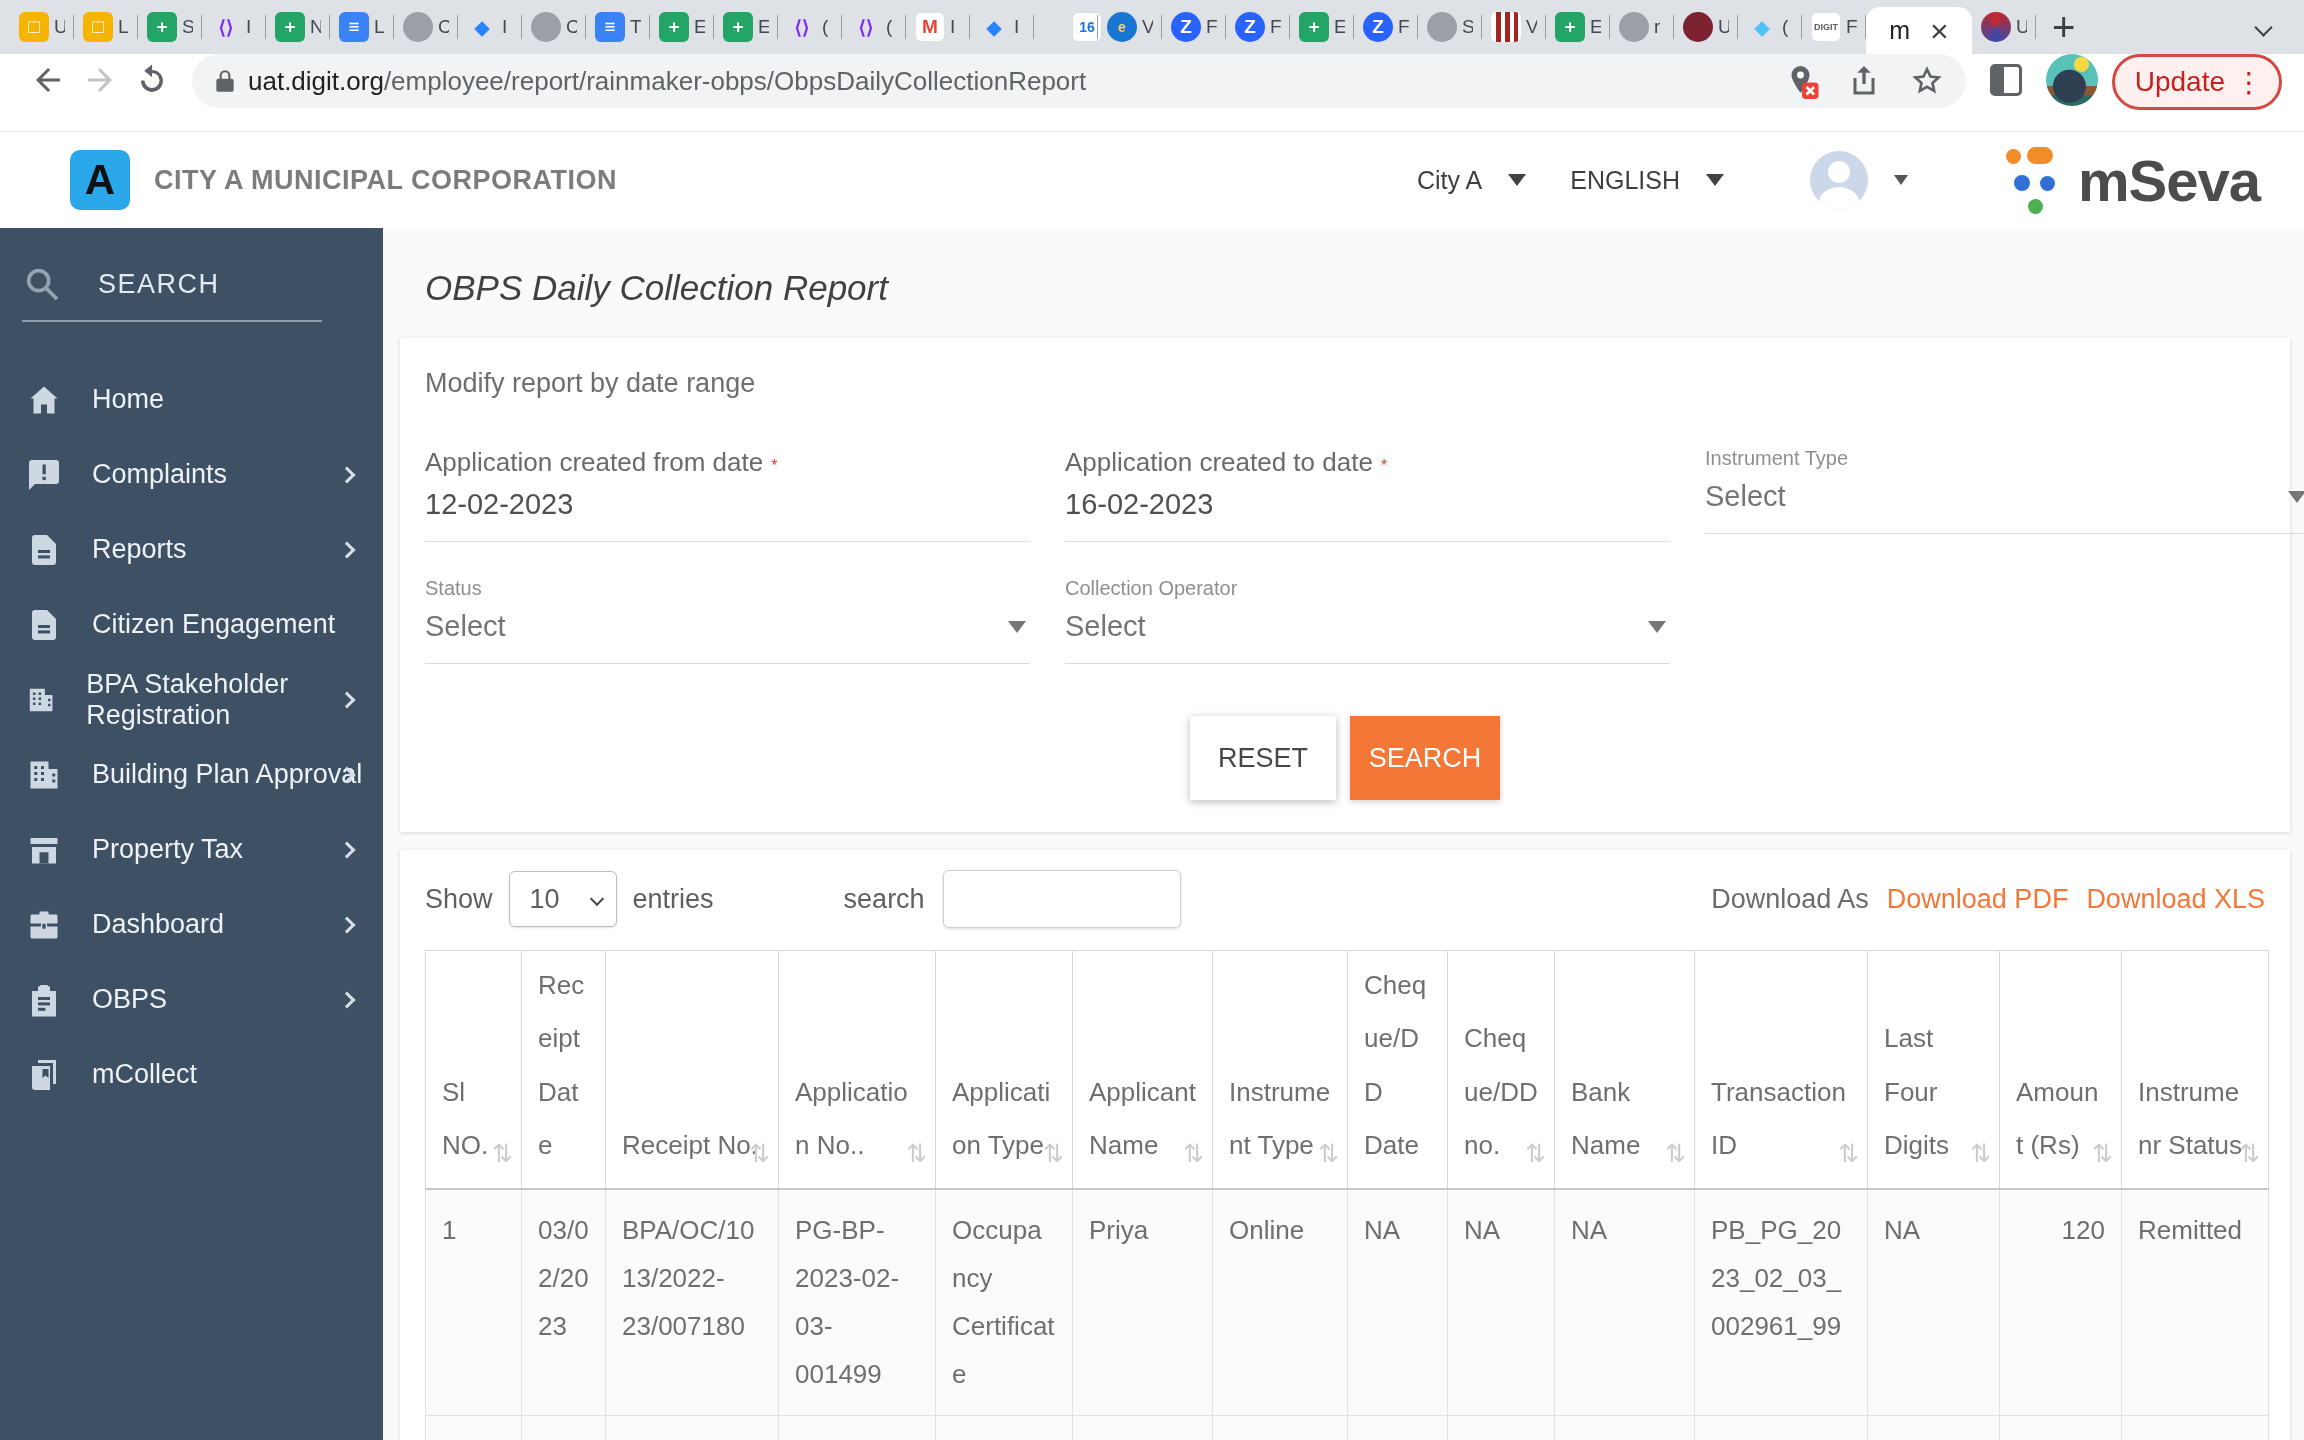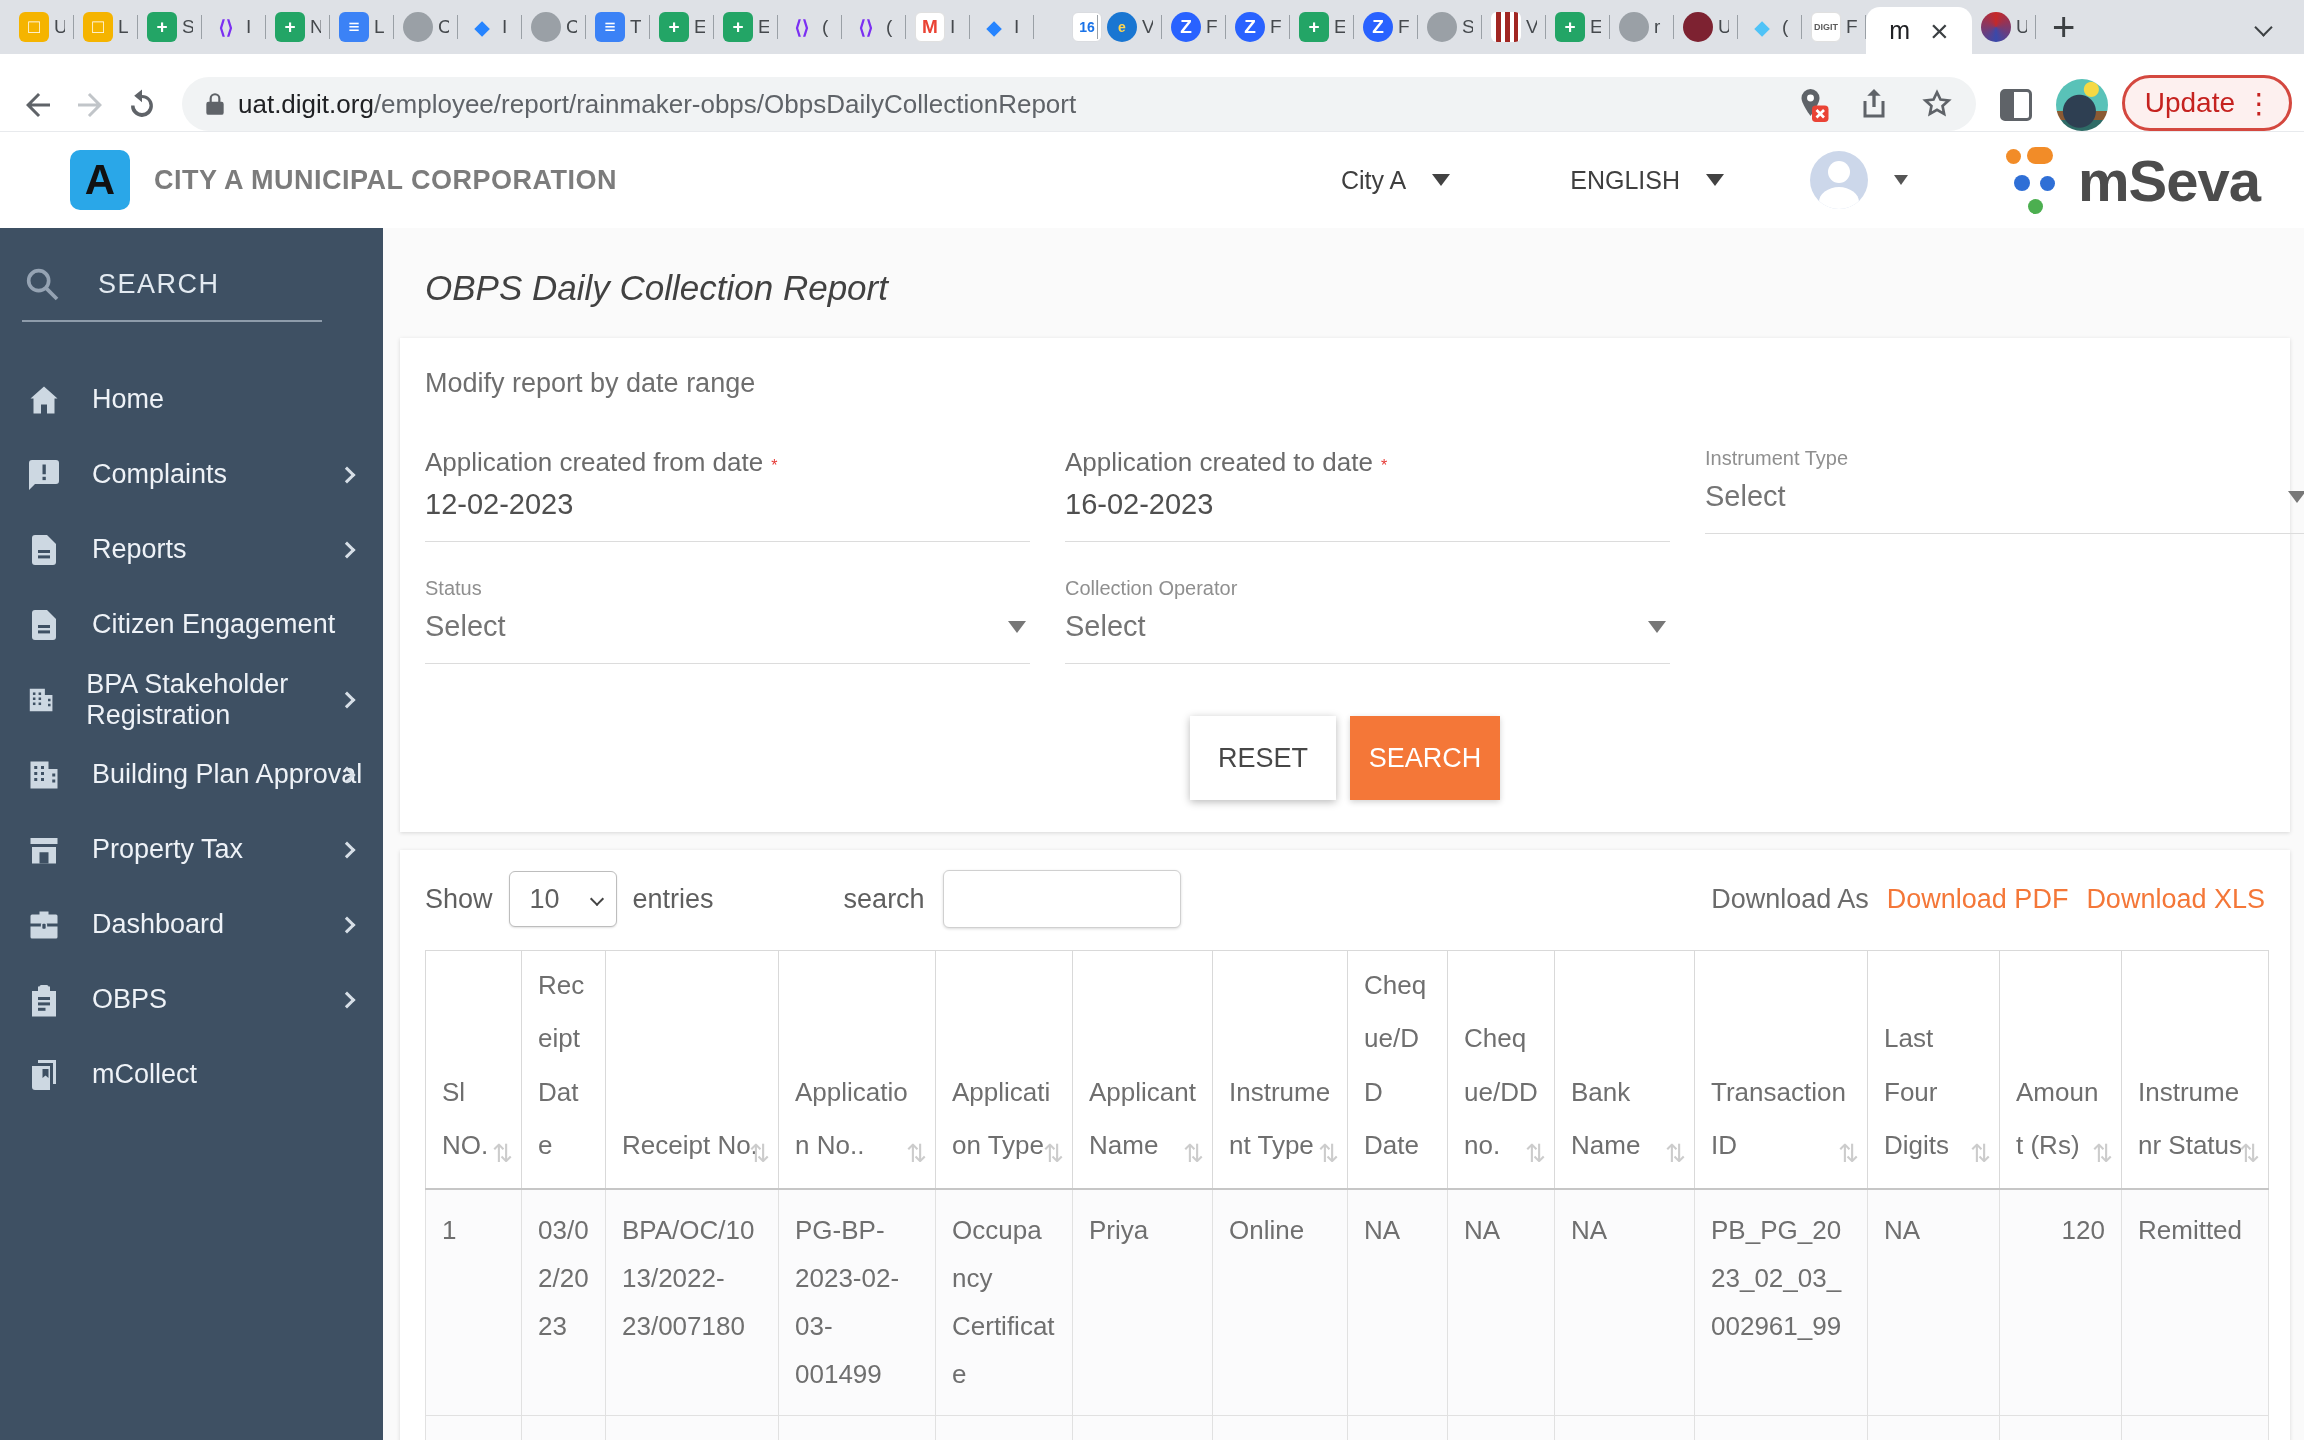--- a/index.html
+++ b/index.html
@@ -11,21 +11,21 @@
   .ptab { width:64px; height:100%; display:flex; align-items:center; justify-content:center; gap:5px; position:relative; cursor:pointer; }
   .ptab::after { content:""; position:absolute; right:0; top:15px; height:24px; width:1px; background:#9aa0a6; }
   .fav { width:30px; height:30px; display:flex; align-items:center; justify-content:center; font-weight:bold; font-size:19px; flex:0 0 auto; }
   .hint { font-size:19px; color:#45494d; width:11px; overflow:hidden; white-space:nowrap; }
   .active-tab { width:106px; height:47px; background:#fff; border-radius:14px 14px 0 0; align-self:flex-end; display:flex; align-items:center; justify-content:center; gap:20px; font-size:25px; color:#202124; cursor:pointer; }
   .tab-close { font-size:32px; color:#3c4043; line-height:1; cursor:pointer; }
   .newtab { font-size:40px; color:#3c4043; margin-left:16px; font-weight:300; cursor:pointer; }
   .chev { display:inline-block; width:13px; height:13px; border-right:2.5px solid #3c4043; border-bottom:2.5px solid #3c4043; transform:rotate(45deg); }
   .strip-chev { margin-left:auto; margin-right:34px; cursor:pointer; }
 
-  .toolbar { height:78px; background:#fff; display:flex; align-items:flex-end; padding:0 12px; border-bottom:1px solid #e8eaed; }
+  .toolbar { height:78px; background:#fff; display:flex; align-items:flex-start; padding:0 22px; border-bottom:1px solid #e8eaed; }
   .navbtn { width:52px; height:52px; display:flex; align-items:center; justify-content:center; cursor:pointer; }
   .urlbar { flex:1; height:54px; background:#f1f3f4; border-radius:28px; margin:0 14px; display:flex; align-items:center; padding:0 20px; cursor:text; }
   .url-text { font-size:26px; color:#5f6368; margin-left:10px; white-space:nowrap; }
   .url-text b { color:#202124; font-weight:400; }
   .urlbar .spacer { flex:1; }
   .panel-ico { width:32px; height:32px; border:3.5px solid #5f6368; border-radius:5px; position:relative; }
   .panel-ico::after { content:""; position:absolute; left:0; top:0; bottom:0; width:11px; background:#5f6368; }
   .chrome-avatar { width:52px; height:52px; border-radius:50%; margin:0 14px; background:
       radial-gradient(circle at 68% 20%, #f5d944 0 7px, transparent 8px),
       radial-gradient(circle at 45% 62%, #2e3f52 0 16px, transparent 17px),
@@ -282,21 +282,21 @@
   </div>
 </div>
 
 <div class="appheader">
   <div class="citylogo">A</div>
   <div class="corpname">CITY A MUNICIPAL CORPORATION</div>
   <div class="hdr-dd" style="margin-left:auto">
     <span class="lbl">City A</span>
     <span class="tri"></span>
   </div>
-  <div class="hdr-dd" style="margin-left:120px">
+  <div class="hdr-dd" style="margin-left:44px">
     <span class="lbl">ENGLISH</span>
     <span class="tri"></span>
   </div>
   <div class="hdr-dd" style="margin-left:86px">
     <div class="user-avatar"></div>
     <span class="tri-sm"></span>
   </div>
   <div class="mseva">
     <div class="mdots">
         <i class="md1"></i>

